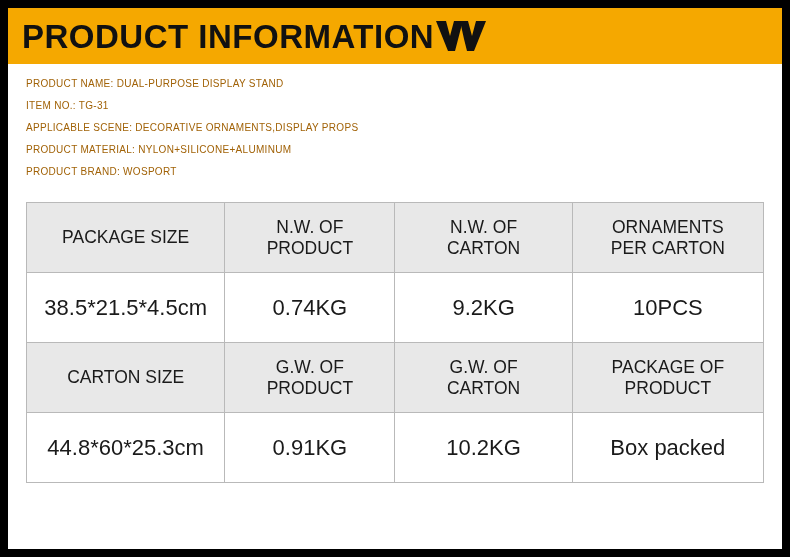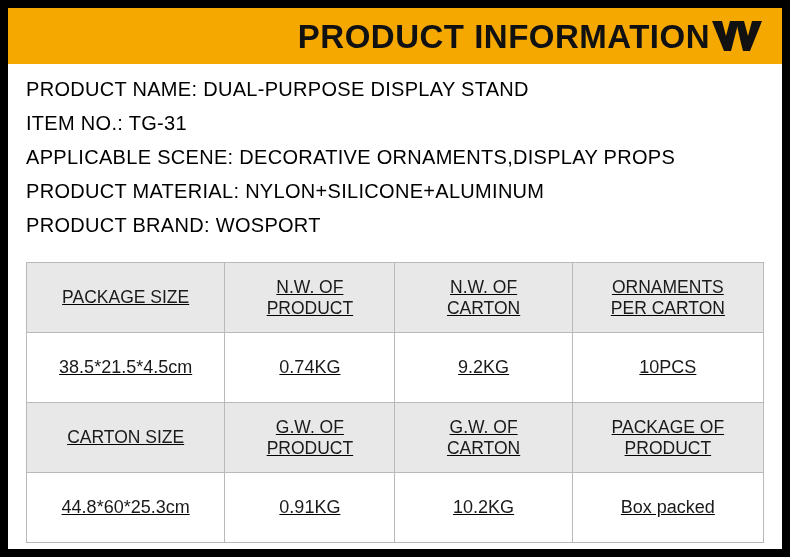--- a/index.html
+++ b/index.html
@@ -21,21 +21,21 @@
     box-sizing: border-box;
     border: 8px solid #000000;
   }
   
   .header {
     position: relative;
     height: 56px;
     background: #f5a800;
     display: flex;
     align-items: center;
-    justify-content: flex-end;
+    justify-content: flex-start;
     padding: 0 18px 0 14px;
     box-sizing: border-box;
   }
   .header-title {
     font-size: 33px;
     font-weight: bold;
     letter-spacing: 0.5px;
     color: #111111;
     line-height: 1;
     font-family: "Liberation Sans", sans-serif;
@@ -43,31 +43,30 @@
   .logo-mark {
     width: 54px;
     height: 34px;
     display: block;
   }
   
   .spec-list {
     padding: 14px 0 6px 18px;
   }
   .spec-row {
-    font-size: 20px;
-    color: #000000;
+    font-size: 10px;
+    color: #a16207;
     letter-spacing: 0.3px;
     margin-bottom: 11px;
     white-space: nowrap;
     font-family: "Liberation Sans", sans-serif;
   }
   
   .table-wrap {
     padding: 8px 18px 0 18px;
-    text-decoration: underline;
   }
   table.spec-table {
     width: 100%;
     border-collapse: collapse;
     table-layout: fixed;
   }
   table.spec-table td {
     border: 1px solid #b9b9b9;
     height: 65px;
     text-align: center;
@@ -77,21 +76,21 @@
     padding: 2px 4px;
     line-height: 1.18;
     font-family: "Liberation Sans", sans-serif;
   }
   tr.head-row td {
     background: #e8e8e8;
     font-size: 17.5px;
   }
   tr.value-row td {
     background: #ffffff;
-    font-size: 18px;
+    font-size: 22px;
   }
   td.col-1 { width: 27%; }
   td.col-2 { width: 23%; }
   td.col-3 { width: 24%; }
   td.col-4 { width: 26%; }
   .cell-line { display: block; }
 </style>
 </head>
 <body>
 

